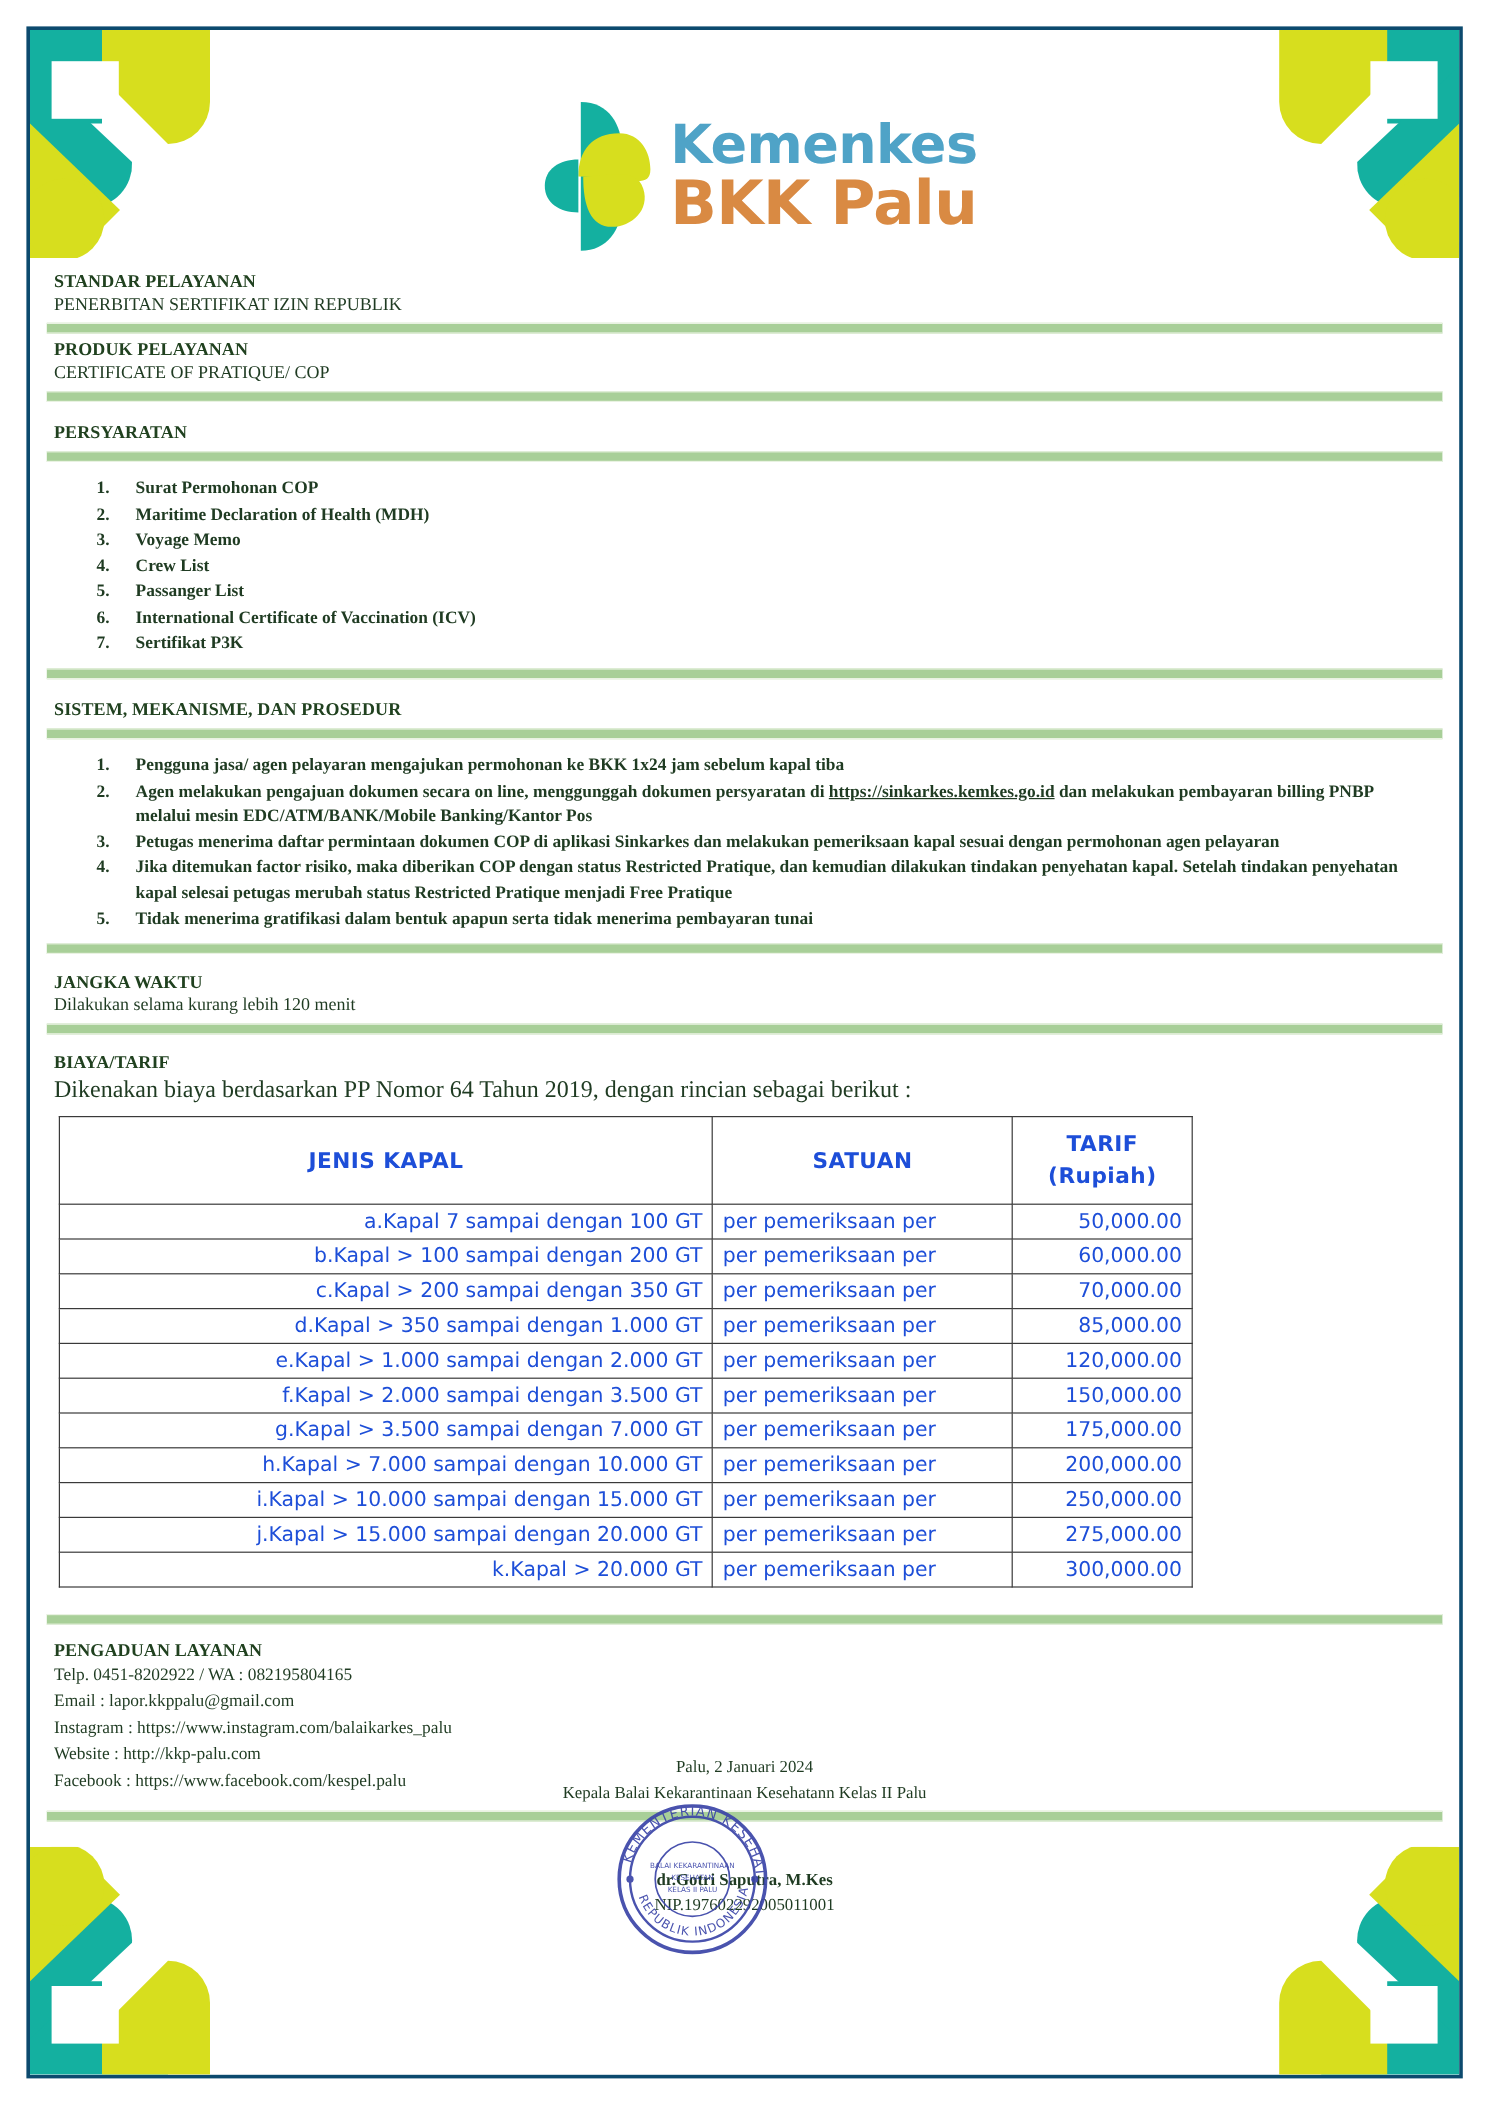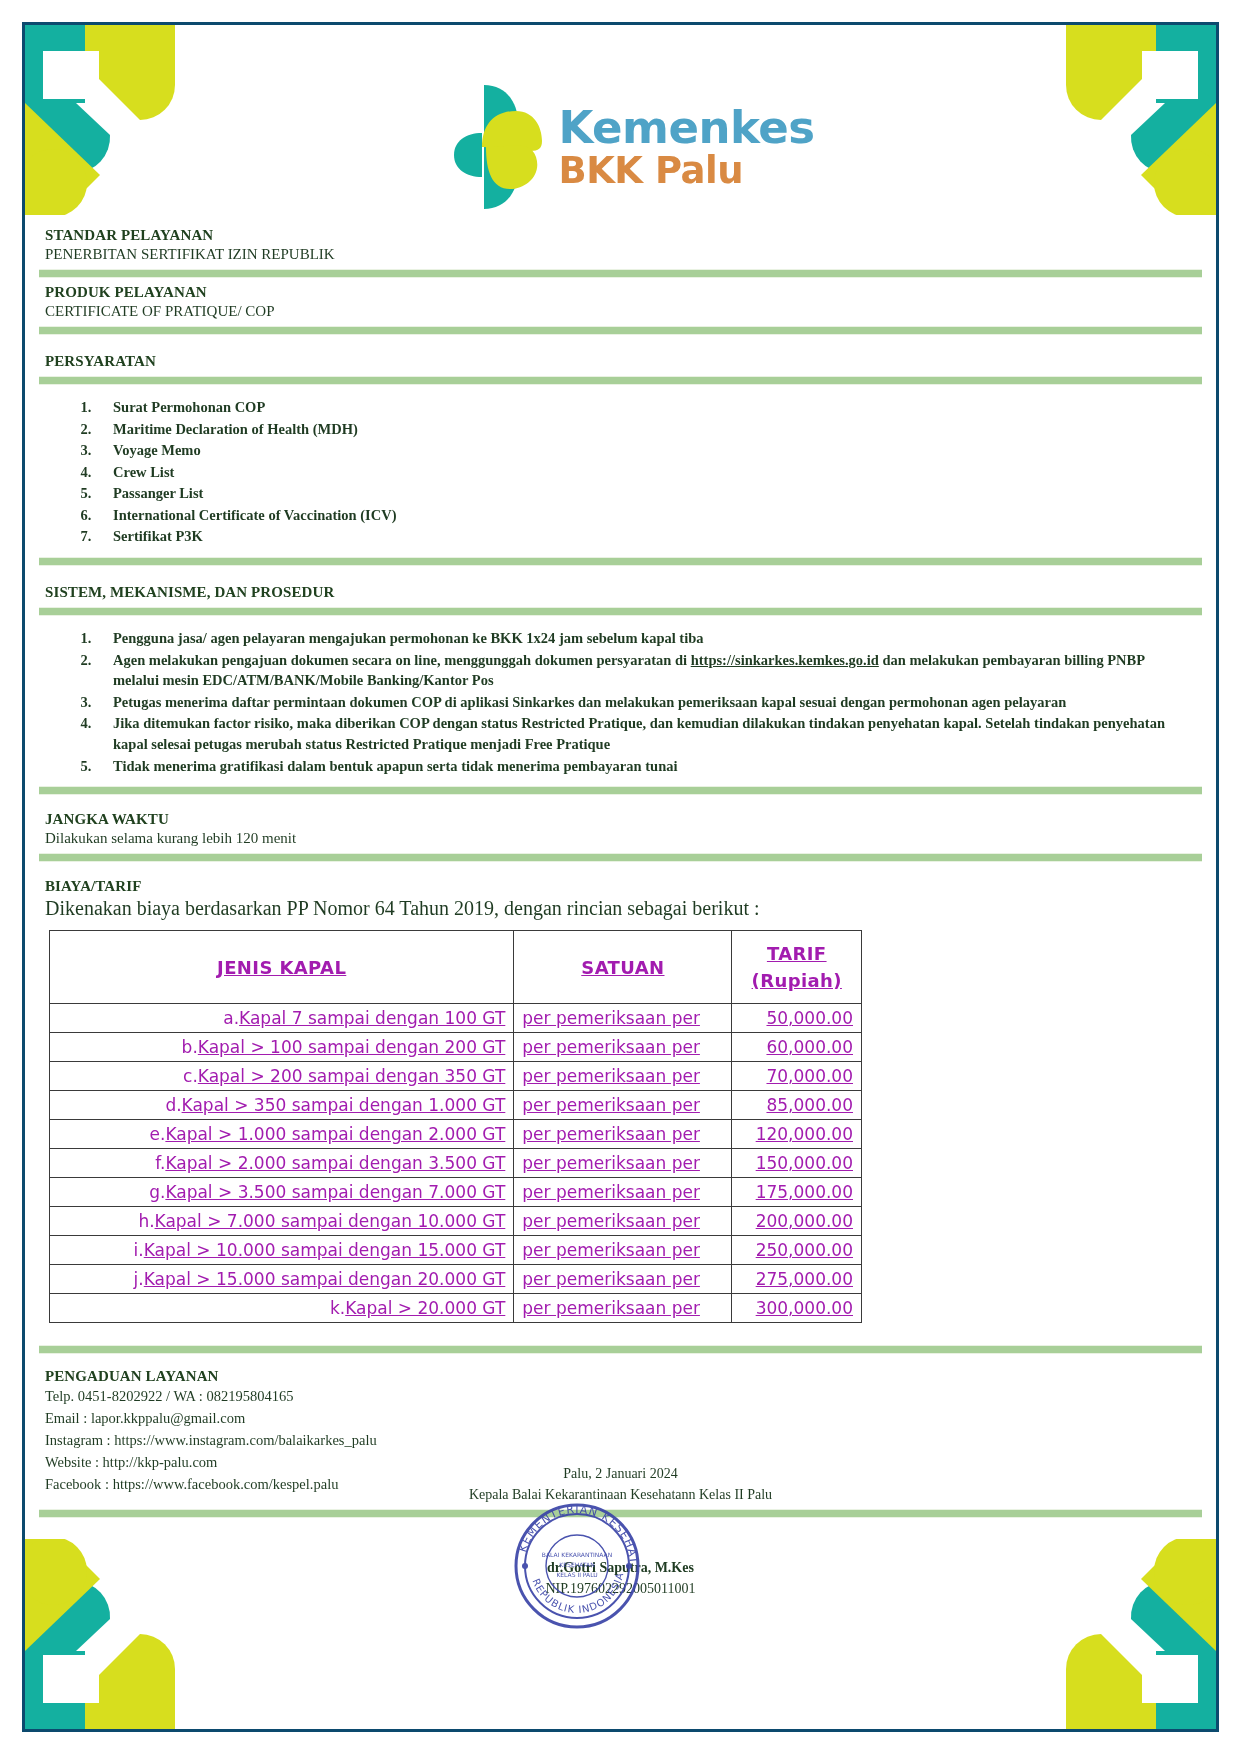--- a/index.html
+++ b/index.html
@@ -33,21 +33,21 @@
   .corner svg{display:block;}
 
   
   .logo-wrap{
     position:absolute;top:58px;left:0;width:100%;
     display:flex;align-items:center;justify-content:center;gap:14px;
   }
   .logo-mark{width:118px;height:128px;}
   .logo-text{line-height:1.0;font-family:"DejaVu Sans", sans-serif;}
   .logo-text .l1{font-size:45px;color:#4fa3c7;font-weight:600;letter-spacing:-0.5px;}
-  .logo-text .l2{font-size:37px;color:#d98a43;font-weight:600;letter-spacing:-0.5px;margin-top:2px;}
+  .logo-text .l2{font-size:51px;color:#d98a43;font-weight:600;letter-spacing:-0.5px;margin-top:2px;}
 
   
   .content{
     position:absolute;left:0;top:196px;width:100%;
     box-sizing:border-box;padding:0 10px 0 10px;
   }
   .band{
     height:7px;background:#a8cf98;margin:0 4px;
     border-top:1px solid #e9f2e2;border-bottom:1px solid #e9f2e2;
   }
@@ -63,24 +63,23 @@
     margin:6px 0 4px 0;padding-left:60px;font-size:14.5px;line-height:1.42;font-weight:bold;
   }
   ol.num li{margin:0 0 1px 0;padding-left:18px;}
   ol.num li::marker{}
   .u{text-decoration:underline;}
   .contact-line{font-size:14.5px;line-height:1.52;margin:0;}
 
   
   .tbl-wrap{margin:8px 6px 0 14px;}
   table.tarif{
-    border-collapse:collapse;width:813px;
+    border-collapse:collapse;width:945px;
     font-family:"DejaVu Sans", sans-serif;
-    color:#a21caf;
-    text-decoration:underline;
+    color:#1d4ed8;
   }
   table.tarif th, table.tarif td{
     border:1px solid #3a3a3a;
     padding:4px 8px;
     font-weight:normal;
     font-size:17px;
     vertical-align:middle;
   }
   table.tarif thead th{
     text-align:center;font-weight:bold;font-size:18px;

